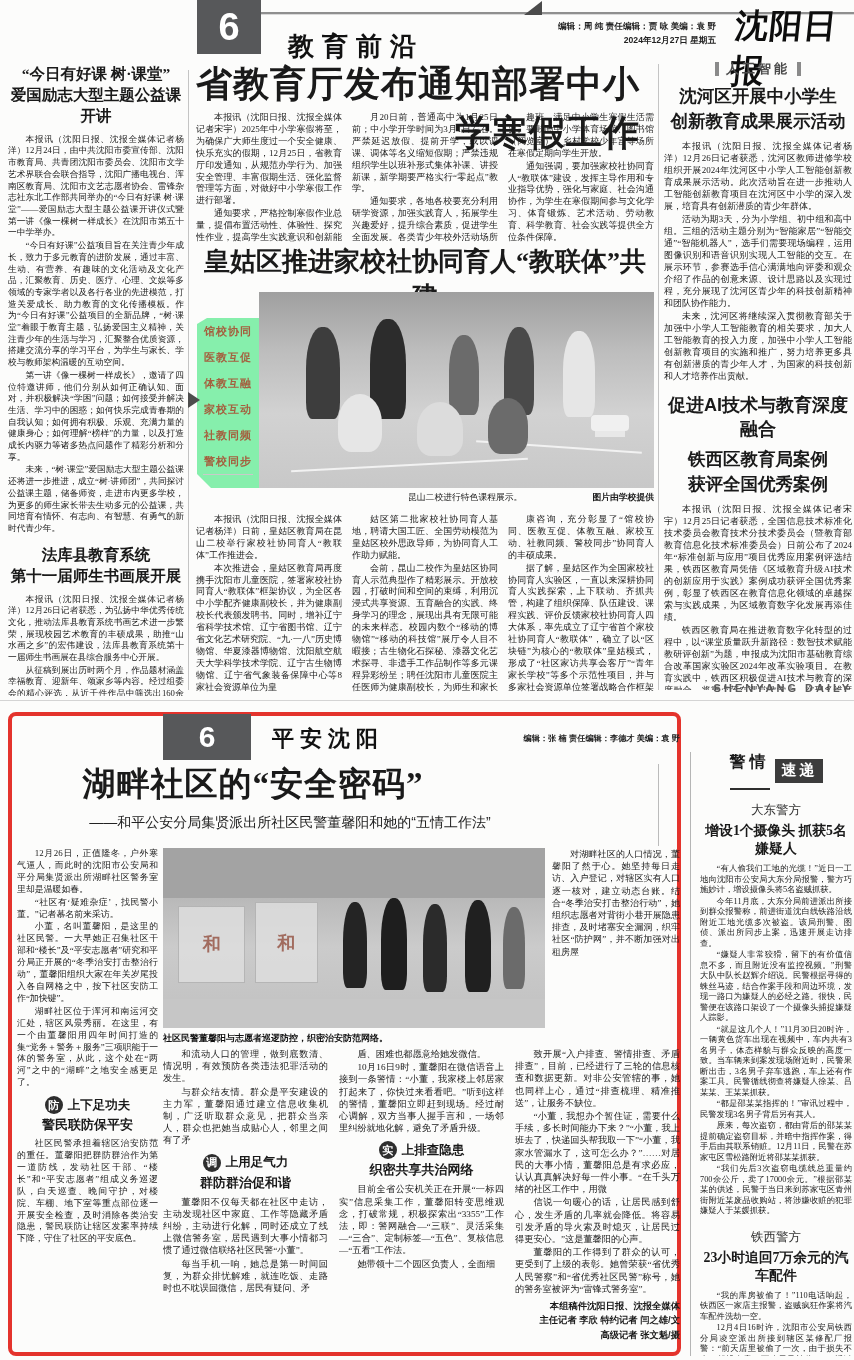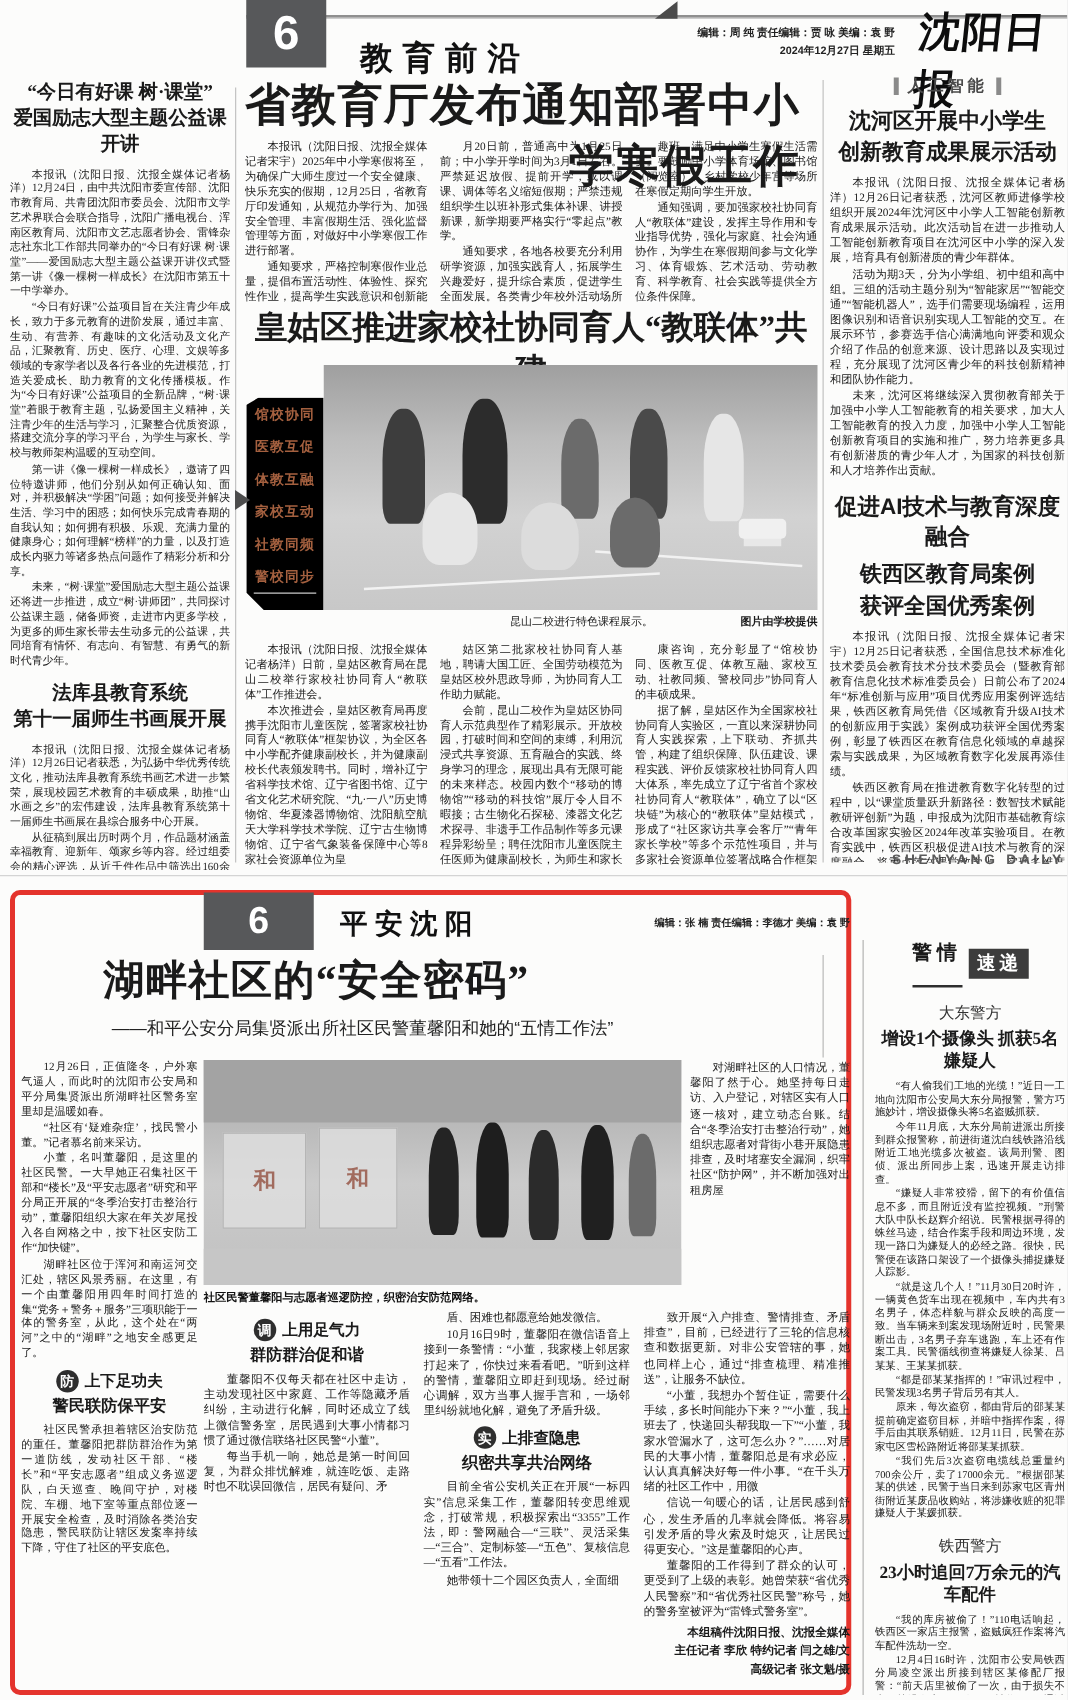--- a/index.html
+++ b/index.html
@@ -27,21 +27,21 @@
   .t15{font-size:15.5px;}
   .leftcol .para{font-size:8.7px;line-height:11.7px;}
   .mainhead{left:182px;top:60px;width:458px;text-align:right;font-size:36px;font-weight:bold;letter-spacing:1px;}
   .colsrow{display:flex;gap:10px;}
   .colsrow>div{flex:1;}
   .maincols{left:196px;top:112px;width:458px;height:132px;}
   .maincols .para,.hgcols .para{font-size:9px;line-height:11.9px;}
   .head2{left:196px;top:244px;width:458px;text-align:center;font-size:26px;font-weight:bold;}
   .hgcols{left:196px;top:514px;width:458px;height:180px;}
   
-  .lpanel{left:197px;top:318px;width:62px;height:170px;background:#000000;
+  .lpanel{left:197px;top:318px;width:62px;height:170px;background:#86efac;
           clip-path:polygon(0 6px,10px 0,100% 0,100% 100%,14px 100%,0 calc(100% - 14px));}
   .lpanel .row{border-bottom:1px solid #c9c9c9;margin:0 6px;text-align:center;}
   .plabel{display:block;font-family:"Liberation Sans","DejaVu Sans",sans-serif;font-weight:bold;
           color:#a4603f;font-size:11px;padding:5.5px 0;letter-spacing:1px;text-indent:0;margin:0;}
   .arrowL{left:188px;top:392px;width:0;height:0;border-top:8px solid transparent;border-bottom:8px solid transparent;border-left:12px solid #4d4d4d;}
   
   .photo{background:linear-gradient(180deg,#9f9f9f 0%,#bdbdbd 30%,#d2d2d2 62%,#c8c8c8 100%);}
   .photo1{left:259px;top:292px;width:395px;height:196px;}
   .fig{position:absolute;background:#3d3d3d;border-radius:45% 45% 18% 18%;}
   .figlight{background:#e6e6e6;}
@@ -278,20 +278,24 @@
   <div class="abs cap2">社区民警董馨阳与志愿者巡逻防控，织密治安防范网络。</div>
 
   <div class="abs ovh" style="left:552px;top:848px;width:128px;height:182px;">
     <div style="font-size:9px;line-height:12.2px;">
         <p class="para">对湖畔社区的人口情况，董馨阳了然于心。她坚持每日走访、入户登记，对辖区实有人口逐一核对，建立动态台账。结合“冬季治安打击整治行动”，她组织志愿者对背街小巷开展隐患排查，及时堵塞安全漏洞，织牢社区“防护网”，并不断加强对出租房屋</p>
       </div>
   </div>
 
   <div class="abs ovh bcols colsrow" style="gap:11px;">
     <div>
+      <div>
+          <p class="para">和流动人口的管理，做到底数清、情况明，有效预防各类违法犯罪活动的发生。</p>
+          <p class="para">与群众结友情。群众是平安建设的主力军，董馨阳通过建立信息收集机制，广泛听取群众意见，把群众当亲人，群众也把她当成贴心人，邻里之间有了矛</p>
+        </div>
       <div class="subsec">
         <div class="l1">
           <span class="cicon">调</span>
           <span>上用足气力</span>
         </div>
         <div class="l2">群防群治促和谐</div>
       </div>
       <div>
           <p class="para">董馨阳不仅每天都在社区中走访，主动发现社区中家庭、工作等隐藏矛盾纠纷，主动进行化解，同时还成立了线上微信警务室，居民遇到大事小情都习惯了通过微信联络社区民警“小董”。</p>
           <p class="para">每当手机一响，她总是第一时间回复，为群众排忧解难，就连吃饭、走路时也不耽误回微信，居民有疑问、矛</p>

